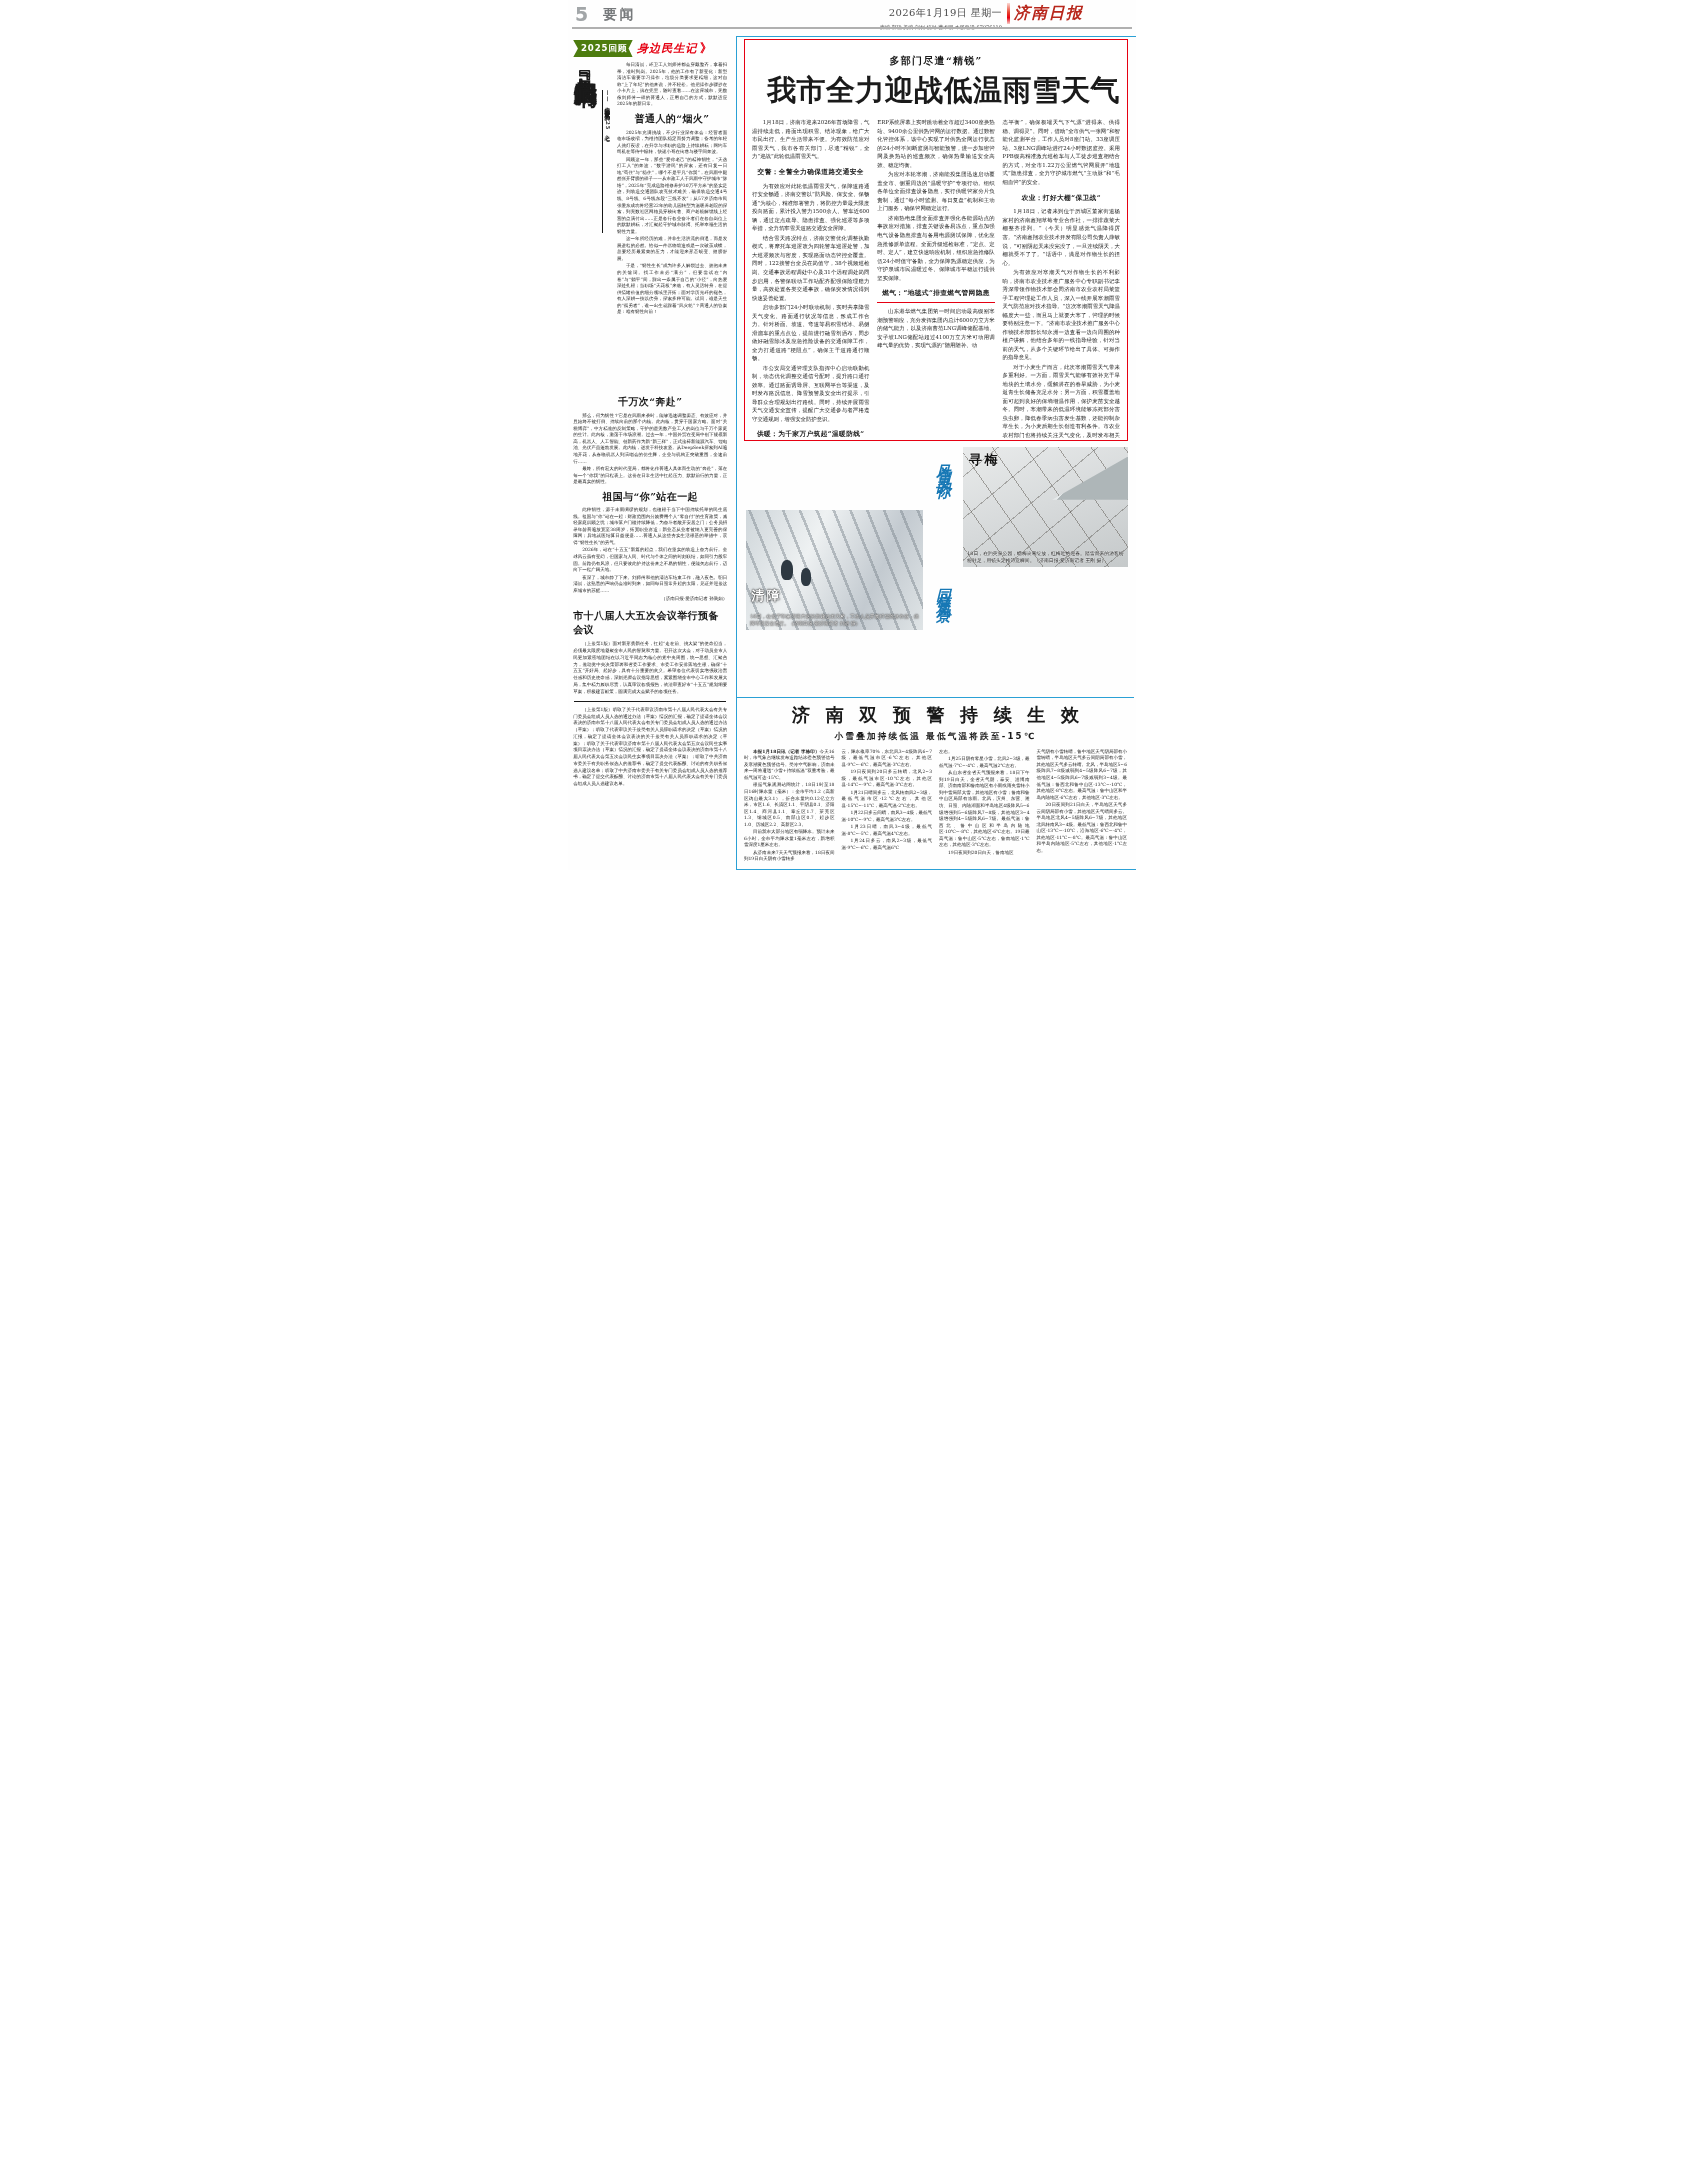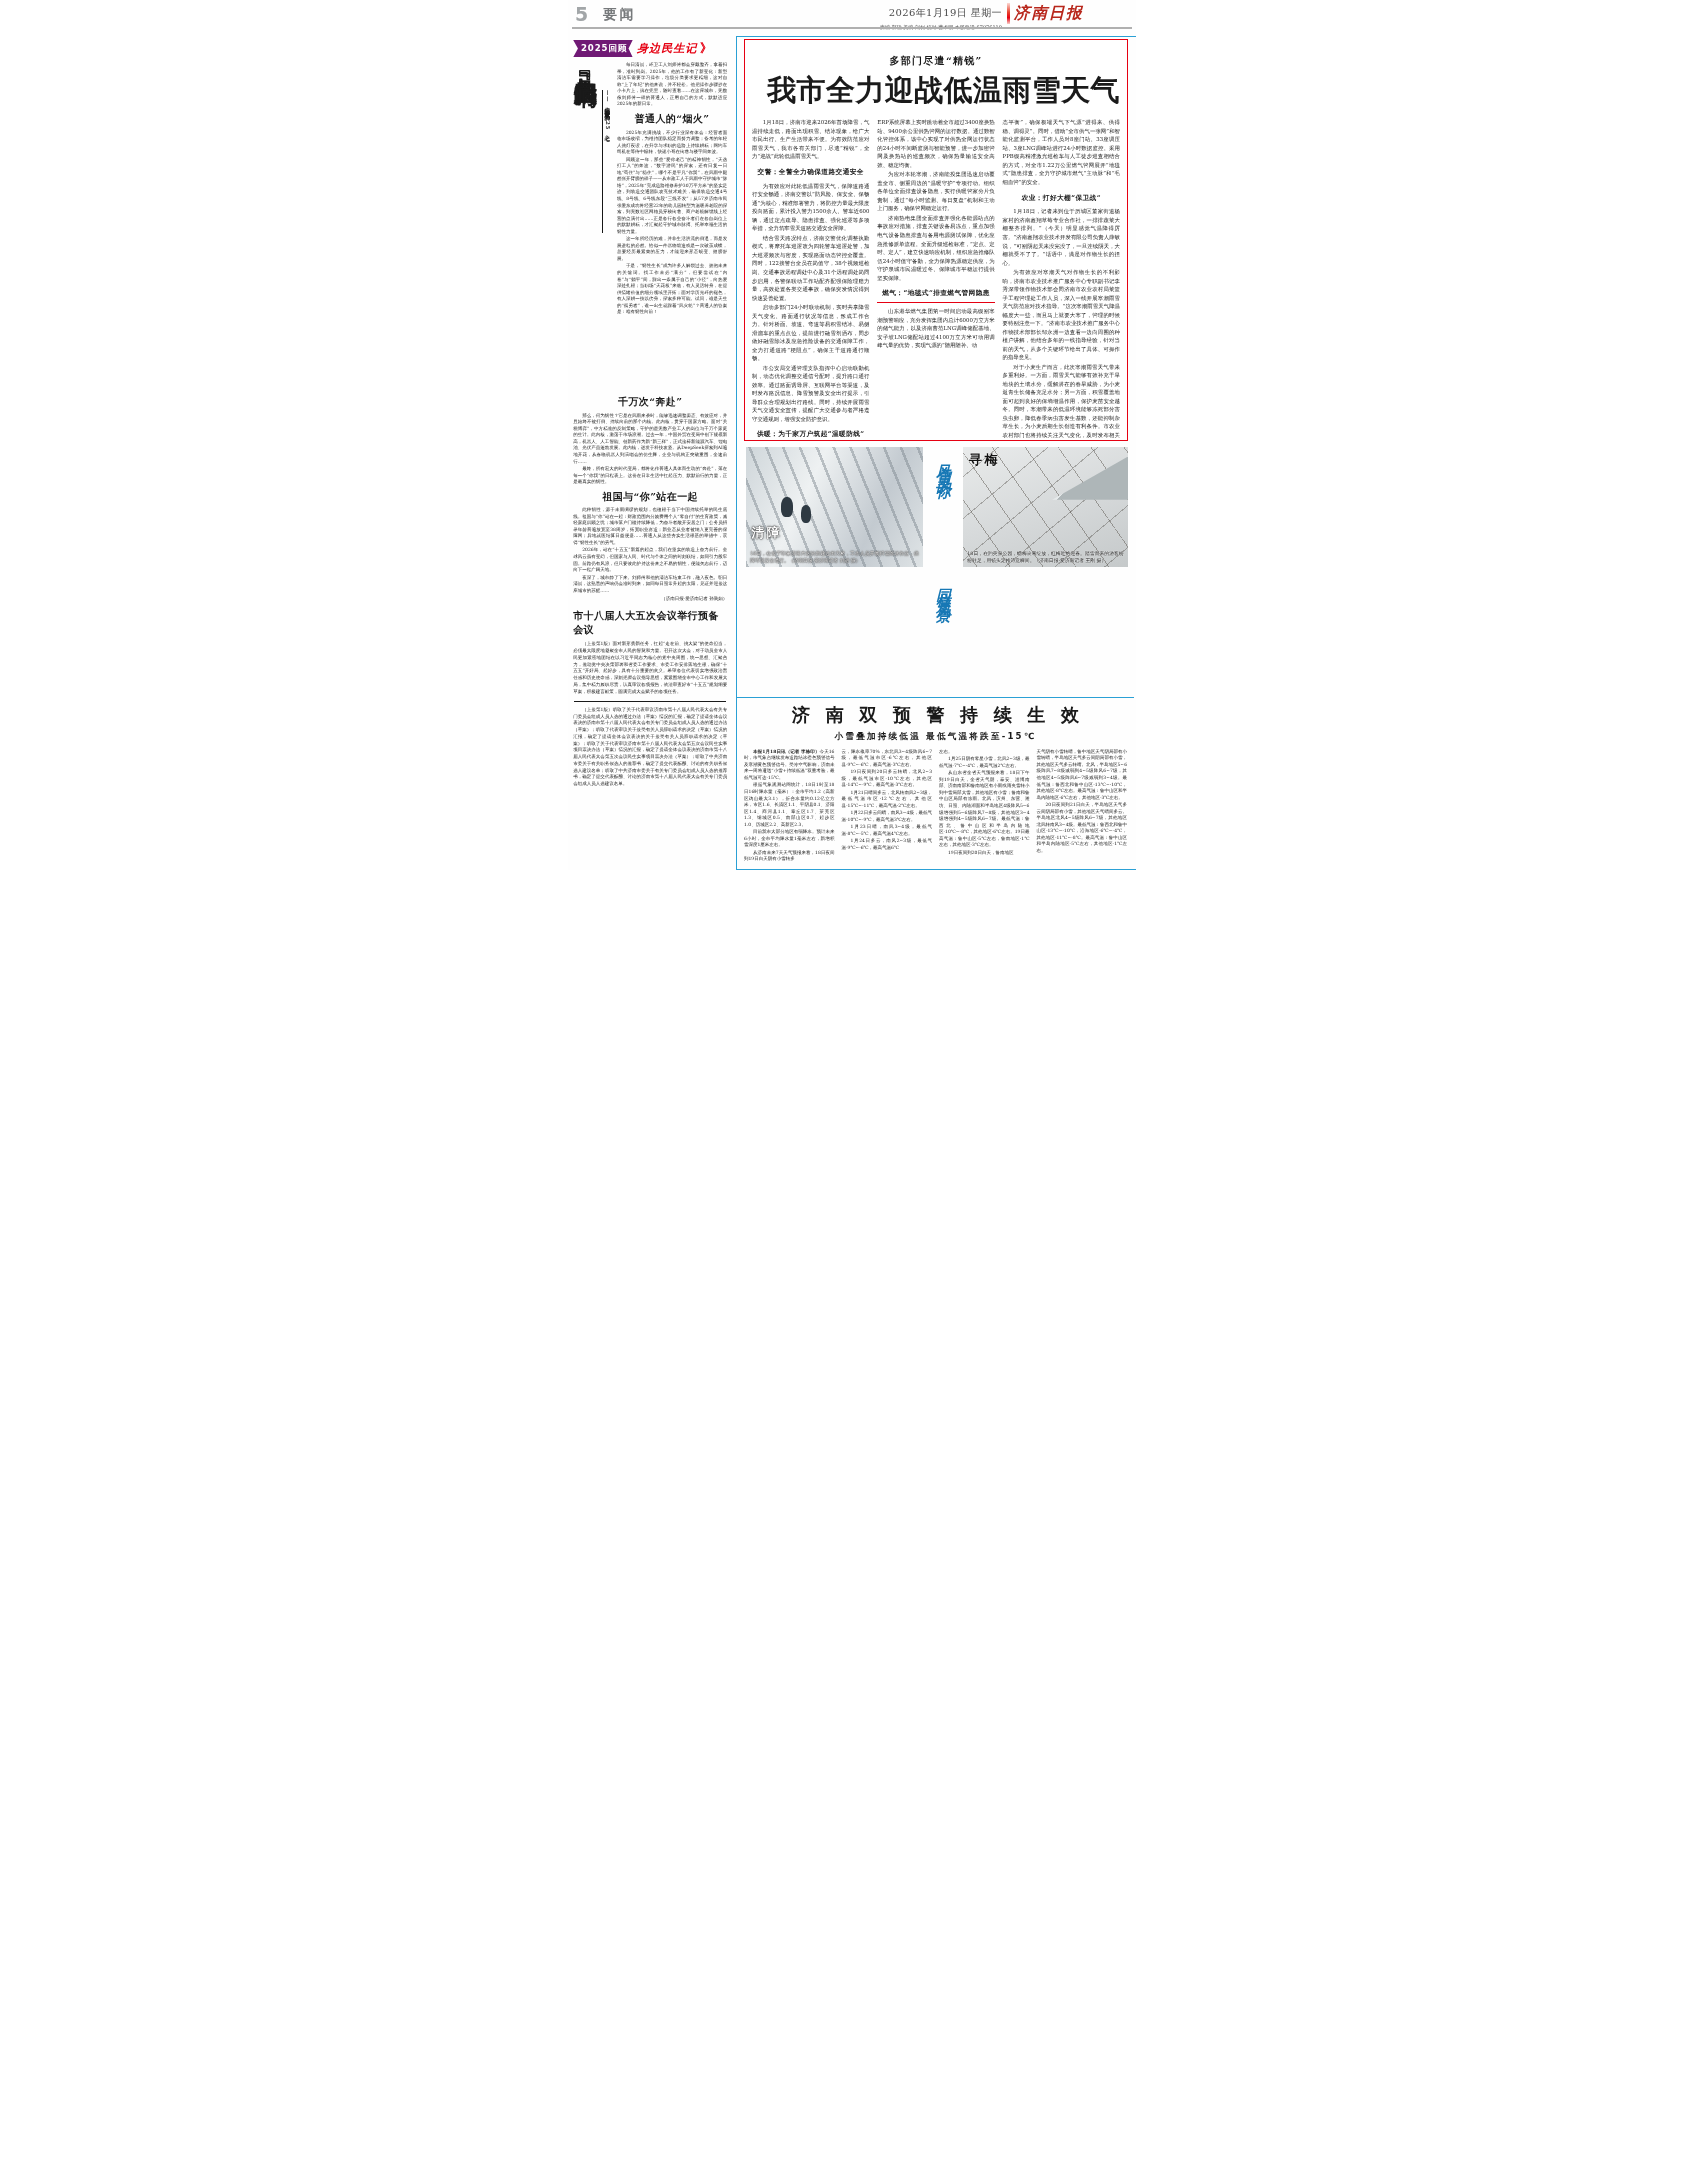--- a/index.html
+++ b/index.html
@@ -16,21 +16,21 @@
   .hdr-right{position:absolute;right:134px;top:6px;text-align:right;color:#4b4b4b;}
   .hdr-date{font-size:10px;letter-spacing:0.4px;}
   .hdr-staff{font-size:5px;margin-top:3.9px;}
   .masthead{position:absolute;right:5.2px;top:2.6px;width:124px;height:22.5px;display:flex;align-items:center;}
   .masthead-bar{width:3px;height:21px;background:linear-gradient(180deg,#fbd9d4 0%,#e8412c 45%,#e60012 70%,#f8cfc8 100%);margin-right:4.3px;}
   .masthead-name{font-size:15.6px;font-weight:700;font-style:italic;color:#b8271c;letter-spacing:1.7px;}
   .hdr-rule{position:absolute;left:4.3px;right:4.3px;top:27px;height:2.2px;background:#b0b0b0;}
   
   .leftcol{position:absolute;left:5.2px;top:36px;width:154px;height:833px;overflow:hidden;}
   .banner{display:flex;align-items:center;height:20px;margin:2.6px 0 3.5px 0;}
-  .banner-tag{background:#701a75;color:#fff;font-weight:700;font-size:8.6px;line-height:1;
+  .banner-tag{background:#4d7c0f;color:#fff;font-weight:700;font-size:8.6px;line-height:1;
               padding:4.3px 5.2px 4.3px 7.8px;letter-spacing:0.9px;
               clip-path:polygon(0 0,100% 0,93% 50%,100% 100%,0 100%,8% 50%);
               font-family:"DejaVu Sans","Liberation Sans",sans-serif;}
   .banner-script{color:#e60012;font-weight:700;font-style:italic;font-size:11.2px;margin-left:4.3px;letter-spacing:0.9px;}
   .banner-arrow{color:#e60012;font-weight:900;font-size:12px;margin-left:2.6px;}
   .feat-top{display:flex;height:329px;overflow:hidden;}
   .vhead{writing-mode:vertical-rl;font-size:23px;line-height:1.08;font-weight:900;letter-spacing:0.4px;
          font-family:"DejaVu Sans","Liberation Sans",sans-serif;}
   .vsub{writing-mode:vertical-rl;font-size:5.4px;font-weight:700;letter-spacing:0.9px;
         border-left:1.3px solid #161616;padding-left:2.2px;margin:28px 3.5px 0 3.5px;height:143px;}
@@ -50,21 +50,21 @@
            background:#fff;padding:2.6px 7px 0 7px;box-sizing:border-box;}
   .kicker{text-align:center;font-size:10px;font-weight:700;letter-spacing:1.3px;margin-top:11.2px;}
   .mainhead{text-align:right;font-size:29px;font-weight:900;letter-spacing:0.4px;margin:3.5px 0 7px 0;
             font-family:Liberation Sans, sans-serif;}
   .main-cols{display:flex;gap:7.8px;height:320px;overflow:hidden;}
   .main-col{flex:1;font-size:5.4px;line-height:1.58;}
   .col-h{font-size:6.7px;font-weight:700;text-align:center;letter-spacing:0.4px;margin:6px 0 4.3px 0;text-indent:0;}
   .red-ul{border-bottom:1.7px solid #e60012;padding-bottom:3px;}
   
   .photos{position:absolute;left:178px;top:447px;width:382px;height:246px;display:flex;}
-  .ph-colL{width:177px;display:flex;flex-direction:column;gap:6px;}
+  .ph-colL{width:177px;display:flex;flex-direction:column;gap:6px;justify-content:center;}
   .ph-strip{width:40px;position:relative;flex:none;}
   .ph-colR{flex:1;display:flex;flex-direction:column;gap:6px;}
   .photo{position:relative;height:120px;overflow:hidden;}
   .ph-label{position:absolute;font-size:13px;font-weight:900;letter-spacing:2.6px;line-height:1;}
   .lab-light{color:#fff;text-shadow:0 0.4px 1.3px #000,0 0 2.2px rgba(0,0,0,.8);}
   .lab-dark{color:#121212;text-shadow:0 0.4px 1.3px #fff,0 0 2.2px rgba(255,255,255,.9);}
   .ph-cap{position:absolute;left:4.3px;right:4.3px;bottom:2.6px;font-size:4.8px;line-height:1.5;text-align:justify;text-indent:0;}
   .cap-light{color:#fff;text-shadow:0 0.4px 0.9px #000,0 0 1.7px #000;}
   .cap-dark{color:#0e0e0e;text-shadow:0 0.4px 0.9px #fff,0 0 1.7px #fff;}
   .motto{position:absolute;left:50%;transform:translateX(-50%);writing-mode:vertical-rl;

